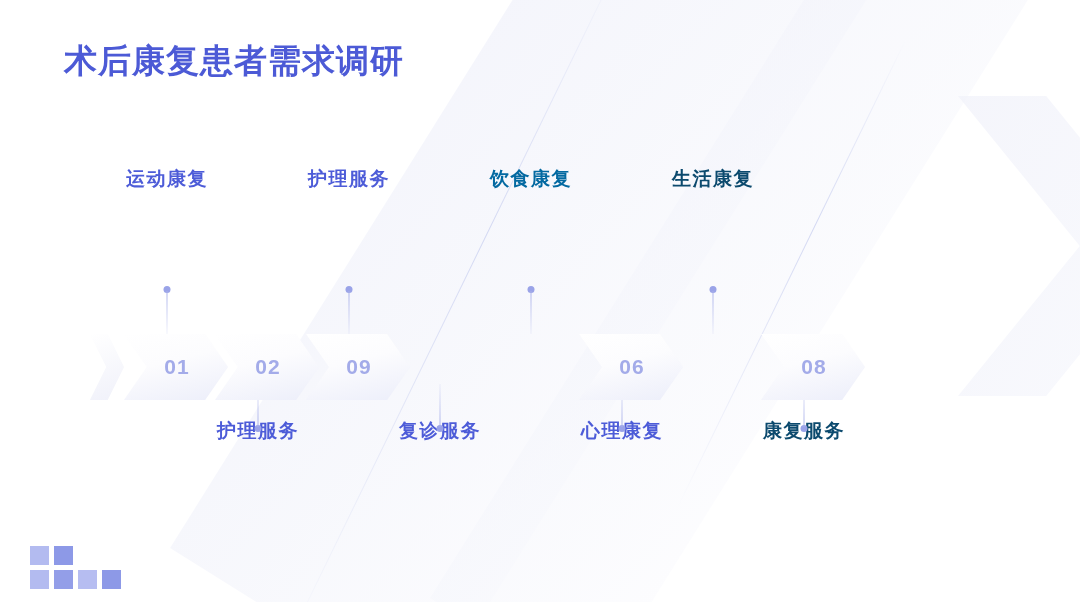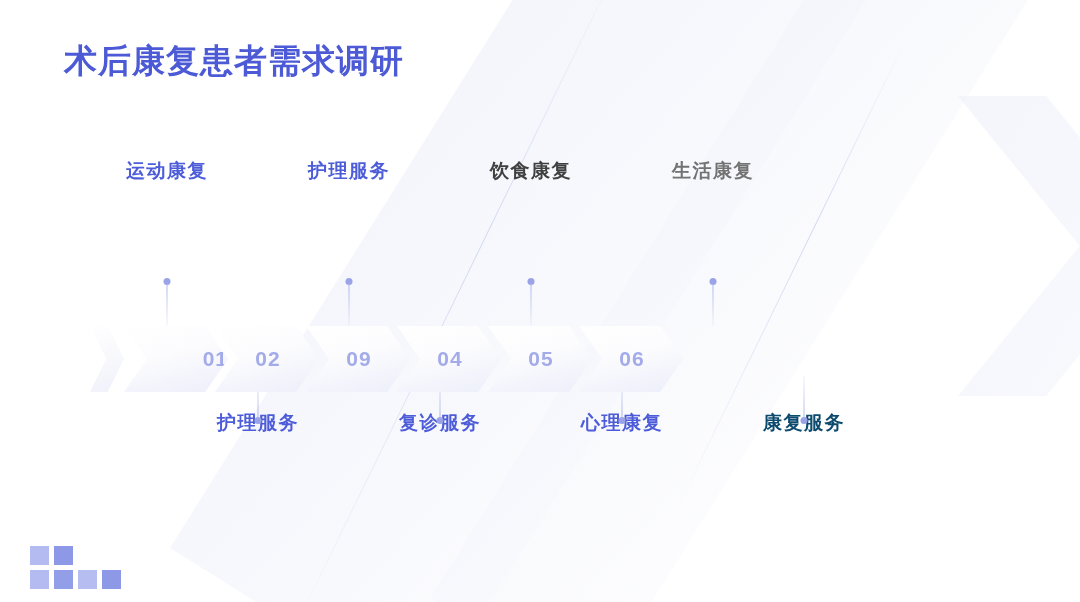--- a/index.html
+++ b/index.html
@@ -78,21 +78,21 @@
     font-weight: bold;
     letter-spacing: 1px;
     color: #4c5ad6;
     white-space: nowrap;
   }
 
   
   .timeline {
     position: absolute;
     left: 90px;
-    top: 148px;
+    top: 156px;
     width: 800px;
     height: 310px;
   }
 
   
   .label-row {
     position: absolute;
     left: 0;
     width: 800px;
     height: 26px;
@@ -215,48 +215,45 @@
     <div class="wm-hairline wm-hairline-a"></div>
     <div class="wm-hairline wm-hairline-b"></div>
   </div>
 
   <div class="title">术后康复患者需求调研</div>
 
   <div class="timeline">
     <div class="label-row top">
         <div class="step-label" style="left: 77px; color: rgb(77, 92, 216);">运动康复</div>
         <div class="step-label" style="left: 259px; color: rgb(77, 92, 216);">护理服务</div>
-        <div class="step-label" style="left: 441px; color: #404040;">饮食康复</div>
-        <div class="step-label" style="left: 623px; color: #737373;">生活康复</div>
+        <div class="step-label" style="left: 441px; color: #0369a1;">饮食康复</div>
+        <div class="step-label" style="left: 623px; color: #0c4a6e;">生活康复</div>
       </div>
     <div class="label-row bottom">
         <div class="step-label" style="left: 168px; color: rgb(77, 92, 216);">护理服务</div>
         <div class="step-label" style="left: 350px; color: rgb(77, 92, 216);">复诊服务</div>
         <div class="step-label" style="left: 532px; color: rgb(77, 92, 216);">心理康复</div>
         <div class="step-label" style="left: 714px; color: #0c4a6e;">康复服务</div>
       </div>
     <div class="chevron-band">
       <div class="chev-cap"></div>
-    <div class="chev" style="left: 34px; z-index: 20; justify-content: flex-end;">
+    <div class="chev" style="left: 34px; z-index: 20;">
           <span class="num" style="color: rgb(163, 171, 233);">01</span>
         </div>
         <div class="chev" style="left: 125px; z-index: 19;">
           <span class="num" style="color: rgb(163, 171, 233); text-align: right;">02</span>
         </div>
         <div class="chev" style="left: 216px; z-index: 18;">
           <span class="num" style="color: rgb(163, 171, 233);">09</span>
         </div>
-        <div class="chev" style="left: 307px; z-index: 17;">
-          <span class="num" style="color: rgb(163, 171, 233);">04</span>
-        </div>
-        <div class="chev" style="left: 398px; z-index: 16;">
-          <span class="num" style="color: rgb(163, 171, 233);">05</span>
-        </div>
         <div class="chev" style="left: 489px; z-index: 15;">
           <span class="num" style="color: rgb(163, 171, 233);">06</span>
+        </div>
+        <div class="chev" style="left: 671px; z-index: 13;">
+          <span class="num" style="color: rgb(163, 171, 233);">08</span>
         </div>
       </div>
   <div class="pin up" style="left: 77px;">
         <div class="dot" style="background: rgb(154, 163, 232);"></div>
         <div class="stem"></div>
       </div>
       <div class="pin down" style="left: 168px;">
         <div class="dot" style="background: rgb(154, 163, 232);"></div>
         <div class="stem"></div>
       </div>

